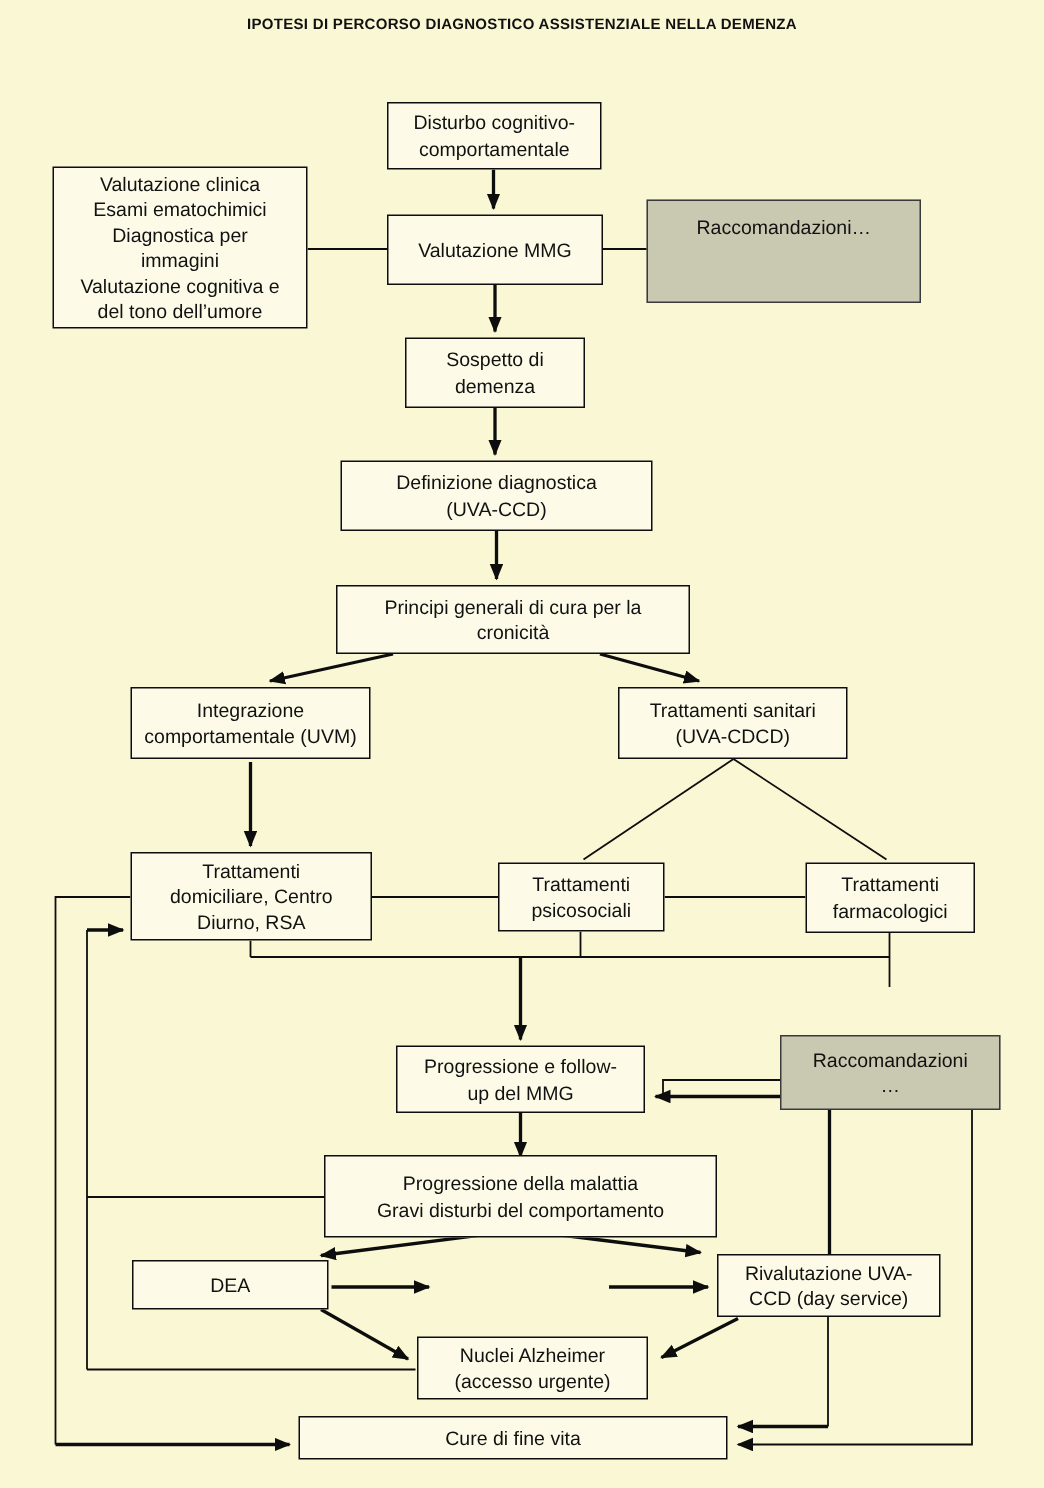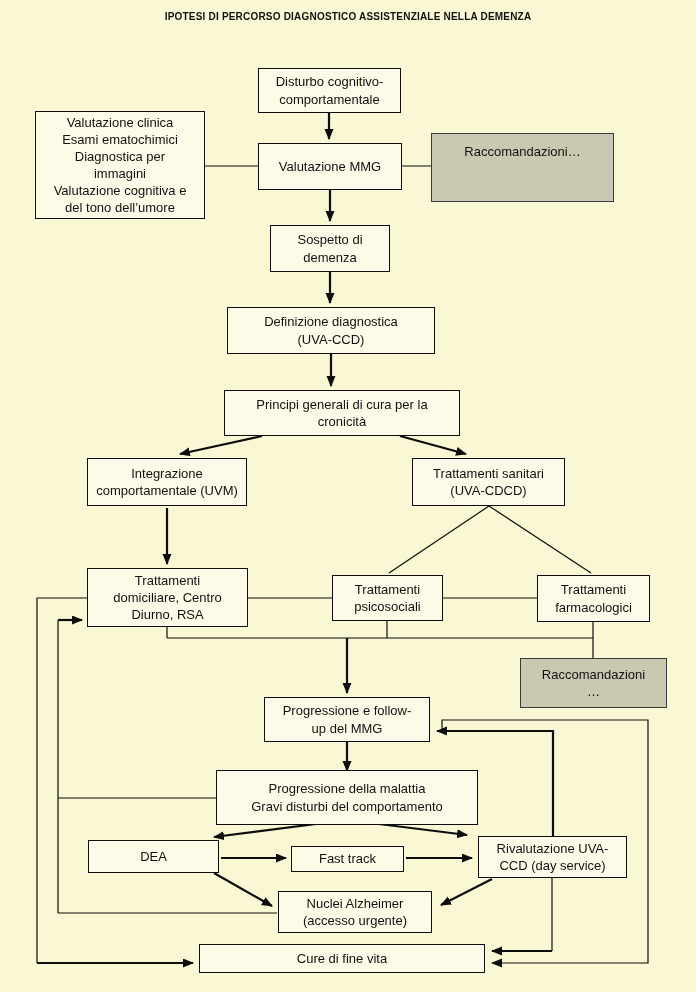--- a/index.html
+++ b/index.html
@@ -32,21 +32,21 @@
     white-space:pre-line;
     box-sizing:border-box;
     padding:2px 4px;
   }
   .node.gray{
     background:var(--gray);
     border:1px solid #3a3a3a;
     align-items:flex-start;
     padding-top:9px;
   }
-  .node.gray.center{align-items:center;padding-top:2px;}
+  .node.gray.center{align-items:center;padding-top:2px;margin-top:32px;}
 </style>
 </head>
 <body>
 
 <div id="canvas">
 
   <svg id="connector-layer" width="696" height="992" viewBox="0 0 696 992">
     <defs>
       <marker id="ah" markerUnits="userSpaceOnUse" markerWidth="12" markerHeight="10" refX="10" refY="4.5" orient="auto">
         <path d="M0,0 L11,4.5 L0,9 Z" fill="#0d0d0d"></path>
@@ -141,21 +141,20 @@
 …</div>
 
   <div class="node" style="left:264px;top:697px;width:166px;height:45px">Progressione e follow-
 up del MMG</div>
 
   <div class="node" style="left:216px;top:770px;width:262px;height:55px">Progressione della malattia
 Gravi disturbi del comportamento</div>
 
   <div class="node" style="left:88px;top:840px;width:131px;height:33px">DEA</div>
 
-  <div class="node" style="left:291px;top:846px;width:113px;height:26px">Fast track</div>
 
   <div class="node" style="left:278px;top:891px;width:154px;height:42px">Nuclei Alzheimer
 (accesso urgente)</div>
 
   <div class="node" style="left:478px;top:836px;width:149px;height:42px">Rivalutazione UVA-
 CCD (day service)</div>
 
   <div class="node" style="left:199px;top:944px;width:286px;height:29px">Cure di fine vita</div>
 
 </div>

